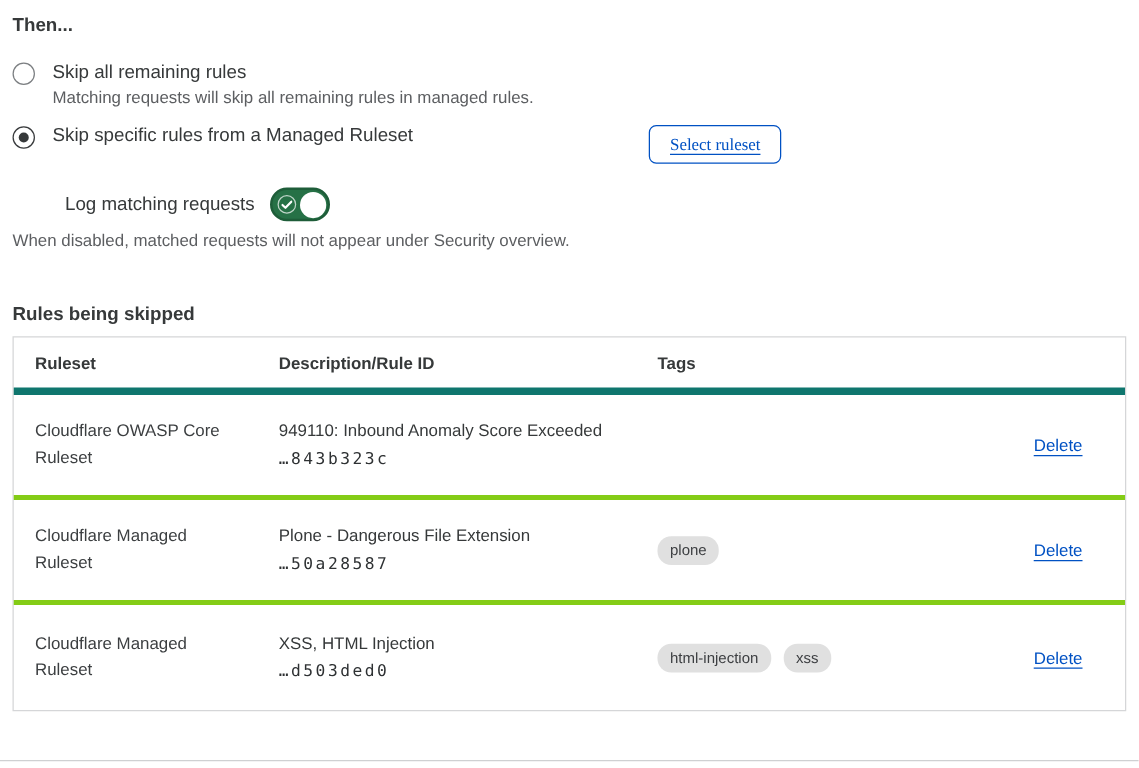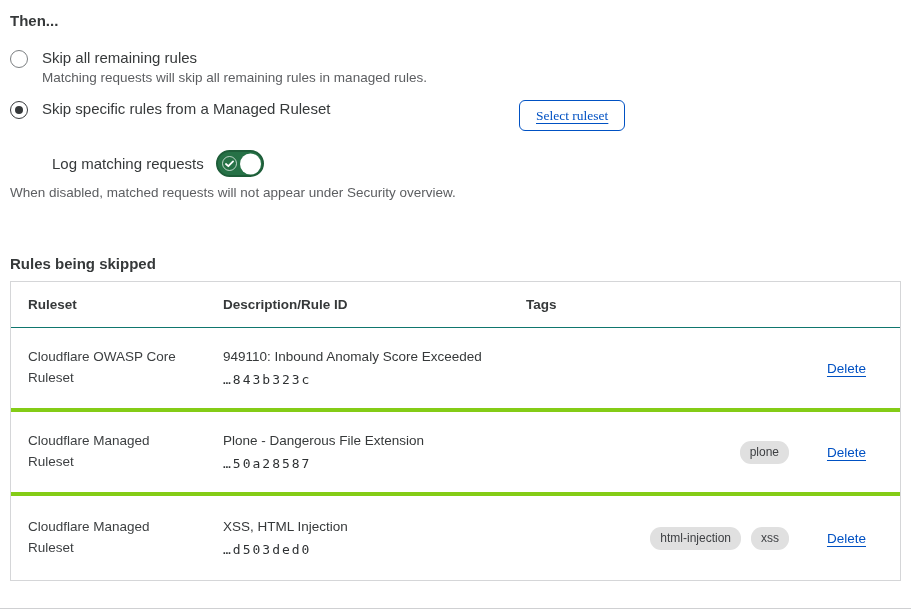--- a/index.html
+++ b/index.html
@@ -30,35 +30,35 @@
   .toggle { width:48px; height:27px; border-radius:14px; background:#267146;
     border:2px solid #1e5d39; margin-left:12px; position:relative; cursor:pointer;
     display:flex; align-items:center; }
   .toggle-check { width:15px; height:15px; border-radius:50%;
     border:1px solid rgba(255,255,255,0.7); margin-left:4px;
     display:flex; align-items:center; justify-content:center; }
   .toggle-knob { position:absolute; right:1px; top:50%; transform:translateY(-50%);
     width:21px; height:21px; border-radius:50%; background:#fff; }
   .log-desc { font-size:13.5px; color:#5c5e61; margin-top:8px; }
 
-  .section-title { font-size:15px; font-weight:700; color:#36393a; margin-top:55px; }
+  .section-title { font-size:15px; font-weight:700; color:#36393a; margin-top:43px; }
 
   .rules-table { margin-top:9px; width:891px; border:1px solid #d5d6d8; background:#fff; }
   .t-head { display:grid; grid-template-columns:195px 303px 280px 1fr; height:46px;
-    align-items:center; border-bottom:1px solid #0f766e; }
+    align-items:center; border-bottom:6px solid #0f766e; }
   .t-head > div { padding-left:17px; font-size:13.5px; font-weight:700; color:#36393a; }
   .t-row { display:grid; grid-template-columns:195px 303px 280px 1fr; height:84px;
     align-items:center; border-bottom:4px solid #84cc16; }
   .t-row:last-child { border-bottom:none; }
   .cell { padding-left:17px; font-size:13.5px; color:#3c3f41; }
   .cell-ruleset { line-height:1.55; padding-right:14px; }
   .cell-desc .desc-line { font-size:13.5px; color:#36393a; }
   .cell-desc .rule-id { font-family:"DejaVu Sans Mono","Liberation Mono",monospace;
     font-size:13px; letter-spacing:2px; color:#2e3133; margin-top:8px; }
-  .cell-tags { display:flex; gap:10px; align-items:center;justify-content:flex-end; }
+  .cell-tags { display:flex; gap:10px; align-items:center; }
   .tag { background:#e0e0e0; color:#3d3f42; font-size:12px; line-height:1;
     padding:5px 10px 6px; border-radius:11px; white-space:nowrap; }
   .cell-action { text-align:right; padding-right:34px; }
   .delete-link { color:#0051c3; font-size:13.5px; text-decoration:underline;
     text-underline-offset:3px; cursor:pointer; }
 
   .bottom-divider { position:absolute; left:0; right:0; top:608px; height:1px; background:#cfd0d2; }
 </style>
 </head>
 <body>

